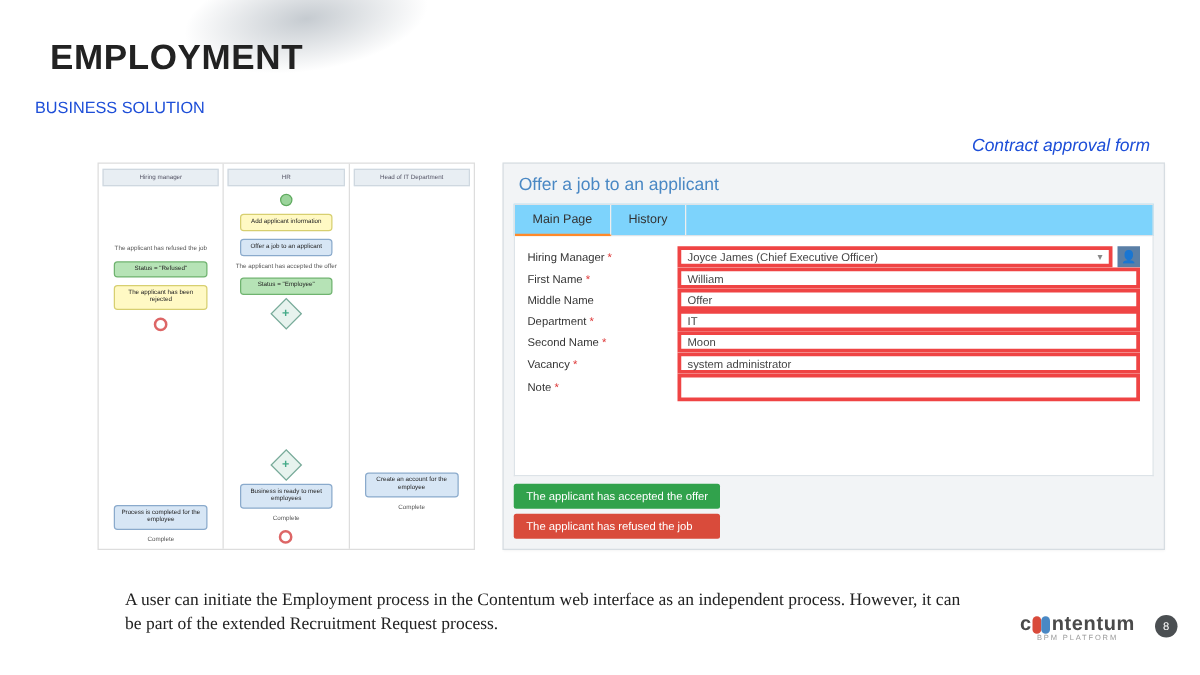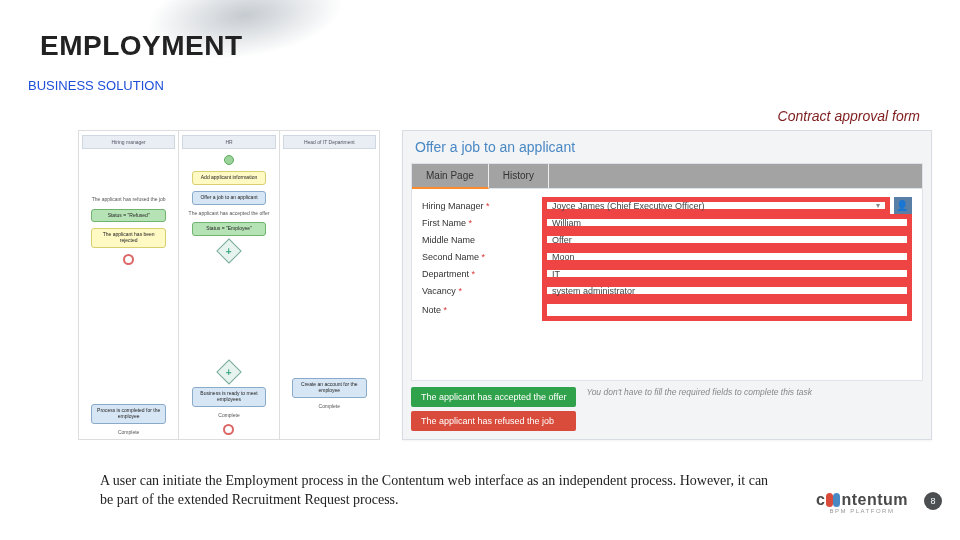--- a/index.html
+++ b/index.html
@@ -22,21 +22,21 @@
   .title {
     position: absolute; top: 30px; left: 40px;
     font-size: 28px; font-weight: 700; letter-spacing: 0.5px;
   }
   .subtitle {
     position: absolute; top: 78px; left: 28px;
     font-size: 13px; font-weight: 400; color: #1d4ed8;
   }
   .caption {
     position: absolute; top: 108px; right: 40px;
-    font-style: italic; font-size: 14px; color: #7f1d1d;
+    font-style: italic; font-size: 14px; color: #1d4ed8;
   }
   .content {
     position: absolute; top: 130px; left: 78px;
     display: flex; gap: 22px;
   }
 
   
   .diagram {
     width: 302px; height: 310px;
     border: 1px solid #ddd;
@@ -104,42 +104,42 @@
     font-size: 14px; color: #4a88c4;
   }
   .accordion {
     margin: 0 8px 4px; padding: 4px 8px;
     background:#fff; border:1px solid #dde3e8;
     color:#4a88c4; font-size:10px;
     cursor:pointer;
   }
   .tabs {
     margin: 2px 8px 0;
-    background:#a3a3a3;
+    background:#7dd3fc;
     border:1px solid #dde3e8;
     display:flex;
   }
   .tab {
     padding: 6px 14px; font-size:10px; color:#333;
     border-right:1px solid #eee;
     cursor:pointer;
   }
   .tab.active { border-bottom:2px solid #ff8a2b; margin-bottom:-1px;}
   .form-body {
     margin: 0 8px;
     background:#fff;
     border:1px solid #dde3e8; border-top:none;
     flex:1;
     padding: 8px 10px 4px;
   }
   .row { display:flex; align-items:center; margin-bottom:0;}
   .row label { width:120px; font-size:9px; color:#333;}
   .row label .req { color:#d33;}
   .row .field {
-    flex:1; height:17px; border:5px solid #ef4444;
+    flex:1; height:17px; border:3px solid #ef4444;
     background:#fff; font-size:9px; color:#444;
     padding: 0 5px; display:flex; align-items:center;
   }
   .user-icon {
     width:18px; height:17px; margin-left:4px;
     background:#5a7fa6;
     display:flex; align-items:center; justify-content:center;
     color:#fff; font-size:10px;
     cursor:pointer;
   }
@@ -258,42 +258,41 @@
       </div>
       <div class="row">
         <label><span>First Name</span> <span class="req">*</span></label>
         <div class="field">William</div>
       </div>
       <div class="row">
         <label><span>Middle Name</span></label>
         <div class="field">Offer</div>
       </div>
       <div class="row">
+        <label><span>Department</span> <span class="req">*</span></label>
+        <div class="field">IT</div>
+      </div>
+      <div class="row">
         <label><span>Second Name</span> <span class="req">*</span></label>
         <div class="field">Moon</div>
-      </div>
-      <div class="row">
-        <label><span>Department</span> <span class="req">*</span></label>
-        <div class="field">IT</div>
       </div>
       <div class="row">
         <label><span>Vacancy</span> <span class="req">*</span></label>
         <div class="field">system administrator</div>
       </div>
       <div class="row">
         <label><span>Note</span> <span class="req">*</span></label>
         <div class="field" style="height:22px"></div>
       </div>
     </div>
     <div class="form-footer">
       <div class="btns">
         <button class="btn green">The applicant has accepted the offer</button>
         <button class="btn red">The applicant has refused the job</button>
       </div>
-      <div class="footer-note">You don't have to fill the required fields to complete this task</div>
     </div>
   </div>
 
 </div>
 
 <div class="description">A user can initiate the Employment process in the Contentum web interface as an independent process. However, it can be part of the extended Recruitment Request process.</div>
 
 <div class="logo">
   <div class="logo-text">
     <span>c</span>

